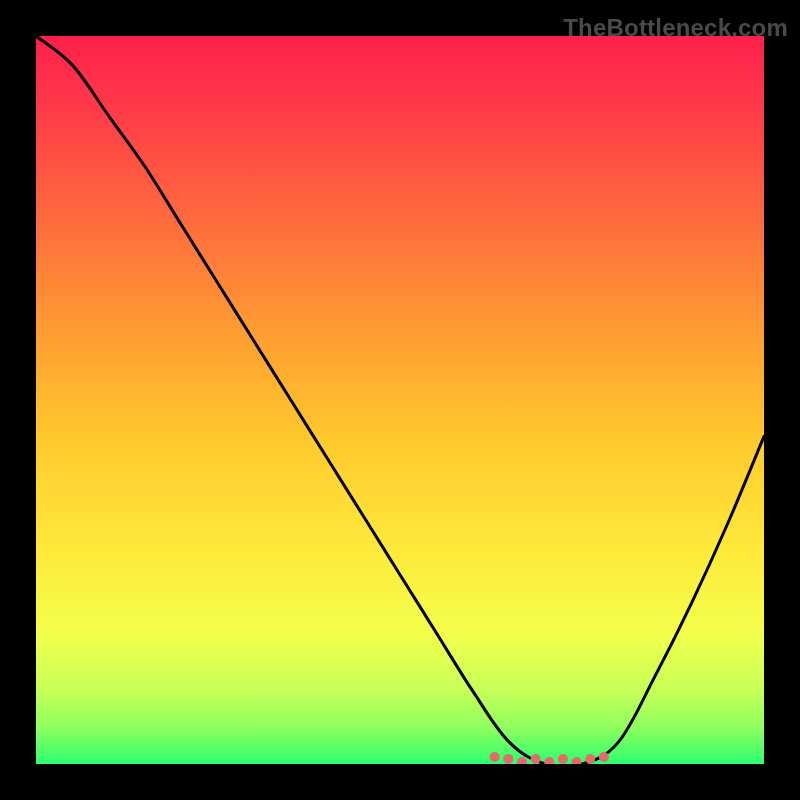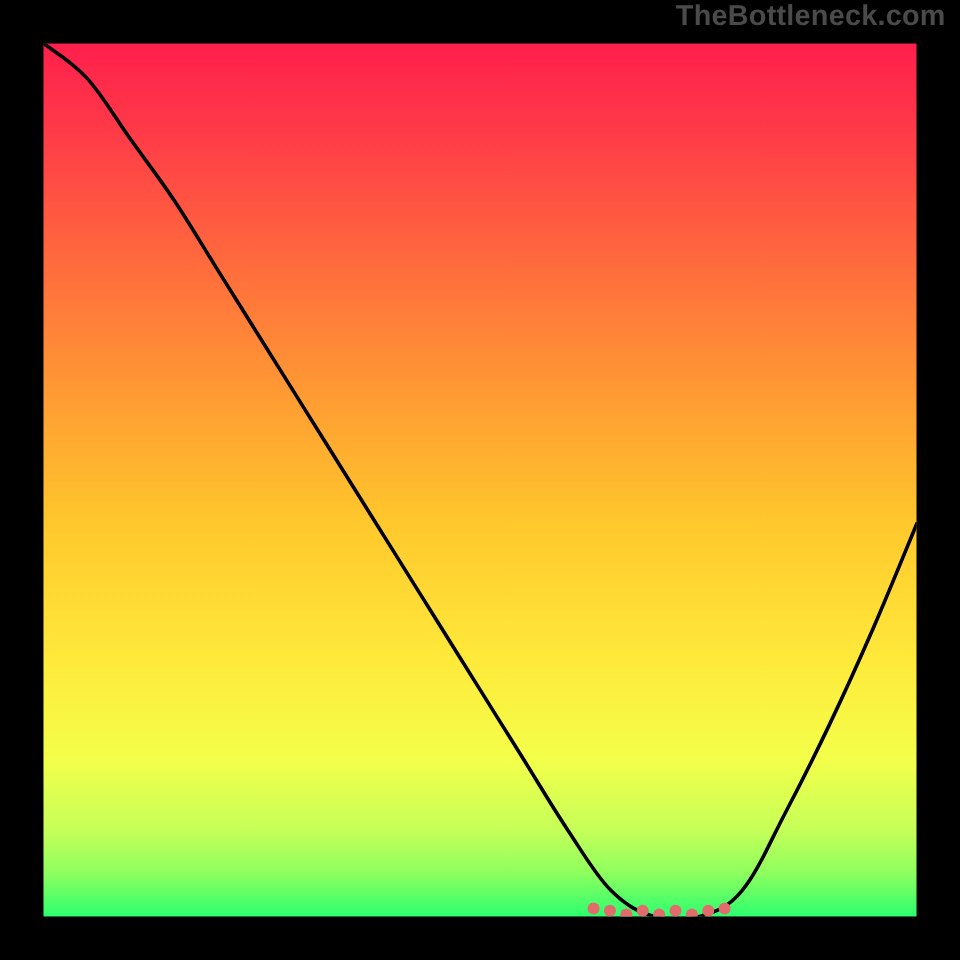--- a/index.html
+++ b/index.html
@@ -19,21 +19,21 @@
   .plot {
     position: absolute;
     left: 36px;
     top: 36px;
     width: 728px;
     height: 728px;
     overflow: hidden;
   }
   .attribution {
     position: absolute;
-    top: 0;
+    top: 14px;
     right: 12px;
     font-family: Arial, Helvetica, sans-serif;
     font-size: 24px;
     font-weight: 600;
     color: #4a4a4a;
     letter-spacing: 0.2px;
     user-select: none;
   }
 </style>
 </head>

